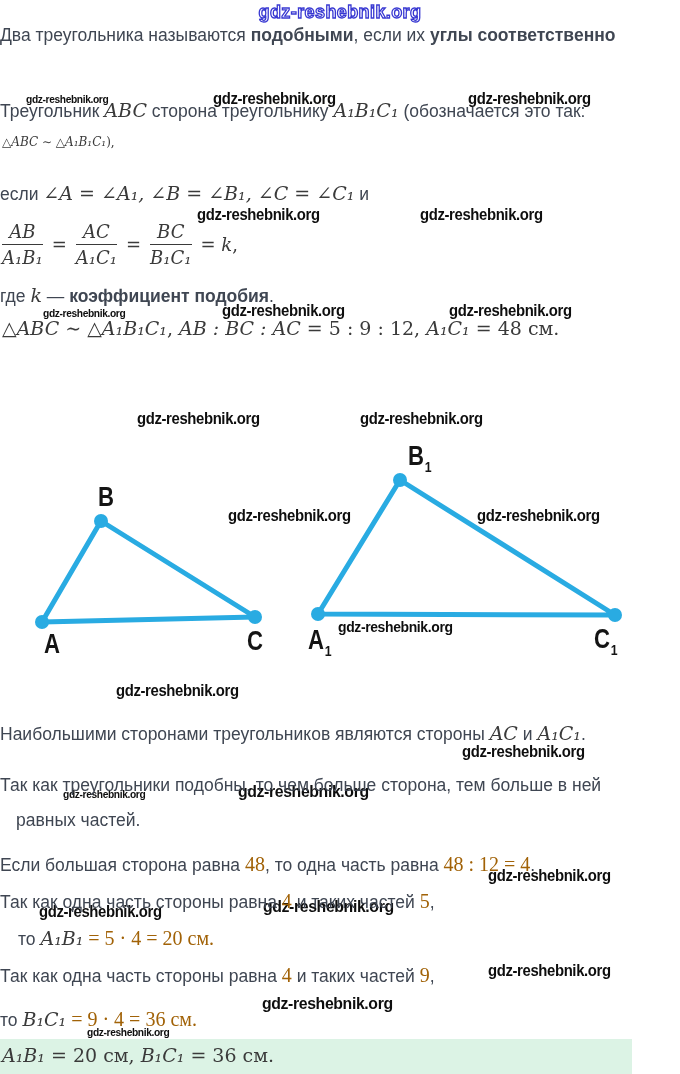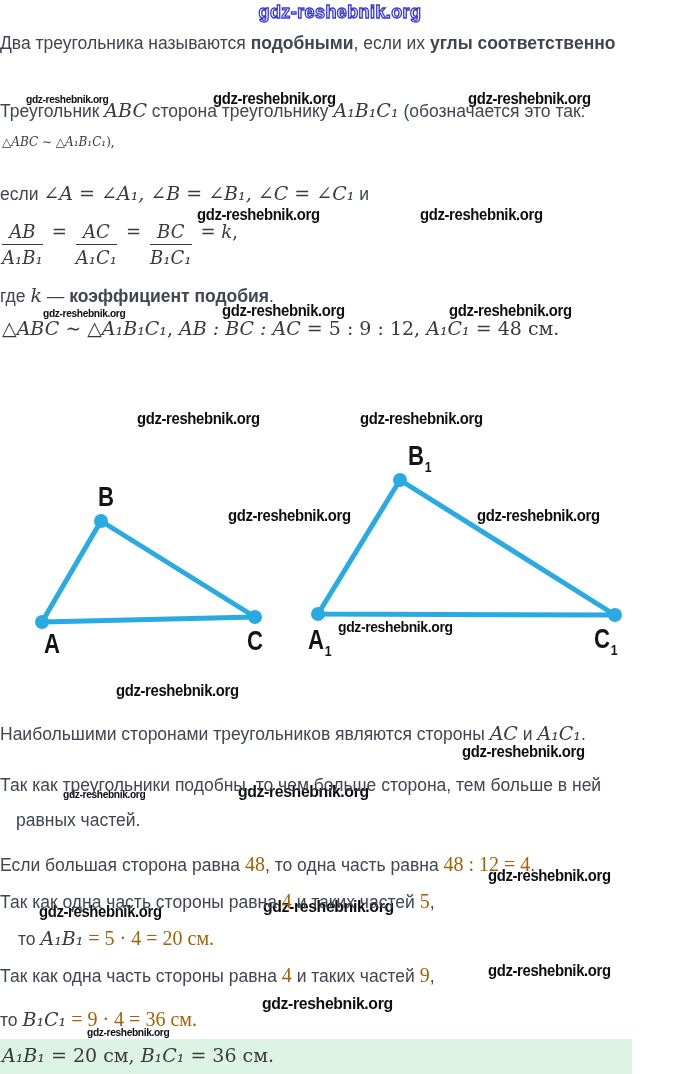--- a/index.html
+++ b/index.html
@@ -12,21 +12,21 @@
   .mathline{font-family:"DejaVu Serif","DejaVu Sans",serif;color:#3a3a3a;font-size:19px;}
   .mathline .mi{font-size:inherit;}
   .big{font-size:12px;}
   
   .wm{position:absolute;font-family:"Liberation Sans",sans-serif;font-weight:700;color:#0e0e0e;
       white-space:nowrap;letter-spacing:-0.4px;transform:scaleX(0.93);transform-origin:left top;}
   .wm-top{position:absolute;top:2px;left:0;width:680px;text-align:center;
       font-family:"Liberation Sans",sans-serif;font-weight:700;font-size:18px;letter-spacing:0.4px;
       color:#ffffff;-webkit-text-stroke:1.3px #3838d2;text-stroke:1.3px #3838d2;}
   
-  .prop{position:absolute;display:flex;gap:9px;
+  .prop{position:absolute;display:flex;align-items:center;gap:9px;
         font-family:"DejaVu Serif","DejaVu Sans",serif;color:#3a3a3a;font-size:18px;}
   .frac{display:inline-flex;flex-direction:column;text-align:center;font-style:italic;}
   .frac .num{display:block;border-bottom:1.6px solid #3a3a3a;padding:0 4px 2px;}
   .frac .den{display:block;padding-top:2px;}
   .prop .eq{font-style:normal;}
   .prop .tailseg{font-style:normal;}
   .prop .tailseg .mi{font-style:italic;font-family:inherit;font-size:inherit;color:inherit;}
   
   .diagram-svg{position:absolute;left:0;top:430px;}
   .vlabel{position:absolute;font-family:"Liberation Sans",sans-serif;font-weight:700;font-size:27px;
@@ -62,21 +62,21 @@
       <span class="wm" style="left: 63px; top: 788px; font-size: 11px;">gdz-reshebnik.org</span>
       <span class="wm" style="left: 238px; top: 782px; font-size: 17px;">gdz-reshebnik.org</span>
       <span class="wm" style="left: 488px; top: 867px; font-size: 16px;">gdz-reshebnik.org</span>
       <span class="wm" style="left: 39px; top: 903px; font-size: 16px;">gdz-reshebnik.org</span>
       <span class="wm" style="left: 263px; top: 897px; font-size: 17px;">gdz-reshebnik.org</span>
       <span class="wm" style="left: 488px; top: 962px; font-size: 16px;">gdz-reshebnik.org</span>
       <span class="wm" style="left: 262px; top: 994px; font-size: 17px;">gdz-reshebnik.org</span>
       <span class="wm" style="left: 87px; top: 1026px; font-size: 11px;">gdz-reshebnik.org</span>
     </div>
 
-  <div class="line" style="left:0;top:33px"><span>Два треугольника называются </span><span class="b">подобными</span><span>, если их </span><span class="b">углы соответственно</span></div>
+  <div class="line" style="left:0;top:25px"><span>Два треугольника называются </span><span class="b">подобными</span><span>, если их </span><span class="b">углы соответственно</span></div>
   <div class="line" style="left:0;top:99px"><span>Треугольник </span><span class="mi">ABC</span><span> сторона треугольнику </span><span class="mi">A₁B₁C₁</span><span> (обозначается это так:</span></div>
   <div class="line mathline big" style="left:2px;top:135px"><span>△</span><span class="mi">ABC</span><span> ∼ △</span><span class="mi">A₁B₁C₁</span><span>),</span></div>
   <div class="line" style="left:0;top:182px"><span>если </span><span class="mi">∠A = ∠A₁, ∠B = ∠B₁, ∠C = ∠C₁</span><span> и</span></div>
 
   <div class="prop" style="left:2px;top:221px">
     <span class="frac">
       <span class="num">AB</span>
       <span class="den">A₁B₁</span>
     </span>
     <span class="eq">=</span>

